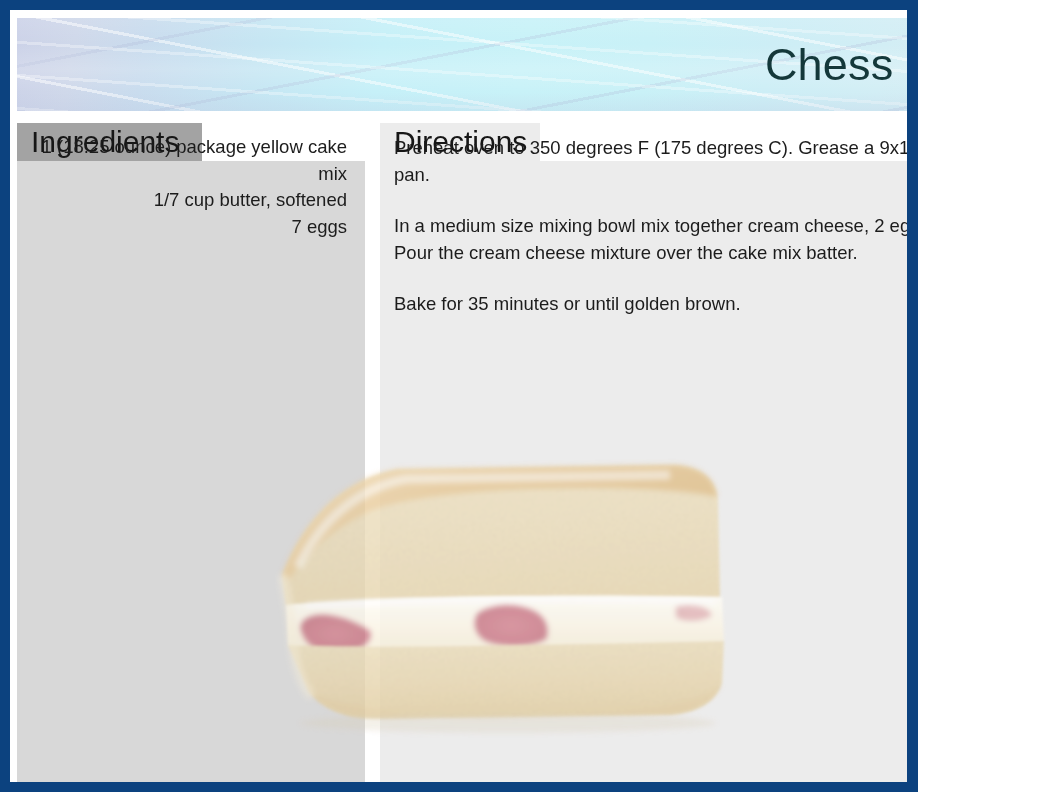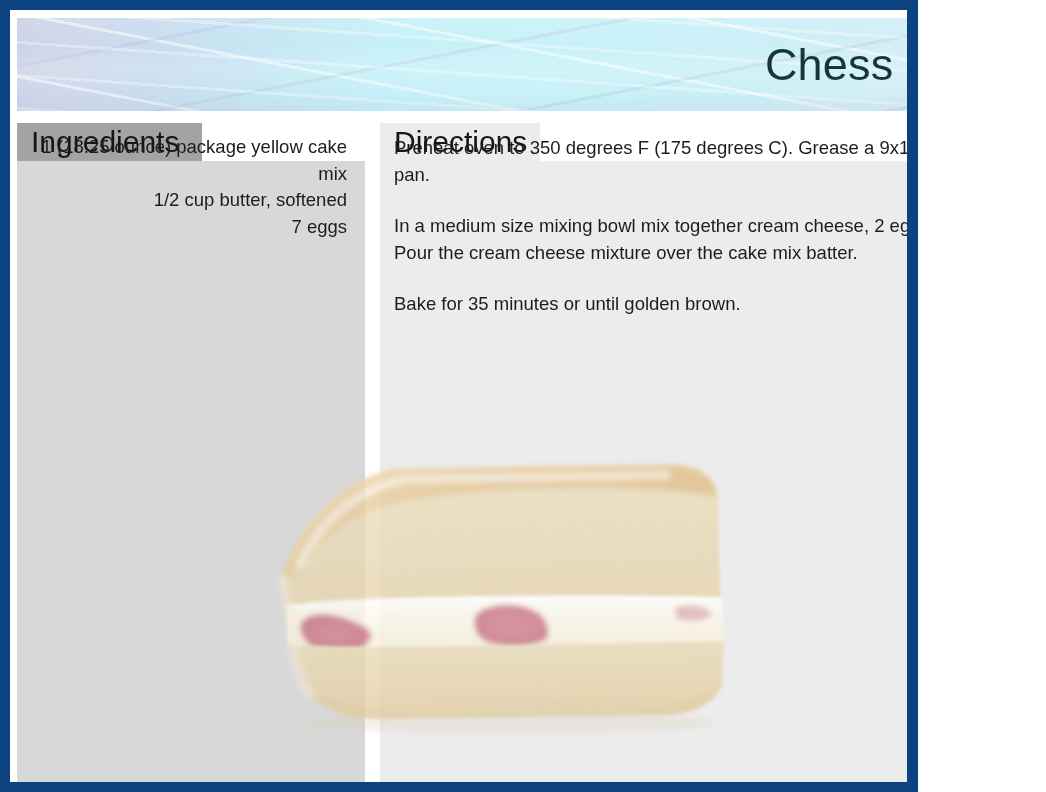--- a/index.html
+++ b/index.html
@@ -232,21 +232,21 @@
 
     <div id="panels">
 
       <section class="panel" id="panel-ingredients">
         <div class="panel-head">
           <h2>Ingredients</h2>
         </div>
         <div class="panel-body"></div>
         <div class="panel-text">
           <span class="ing-line">1 (18.25 ounce) package yellow cake mix</span>
-          <span class="ing-line">1/2 cup butter, softened</span>
+          <span class="ing-line">1/7 cup butter, softened</span>
           <span class="ing-line">7 eggs</span>
         </div>
       </section>
 
       <section class="panel" id="panel-directions">
         <div class="panel-head">
           <h2>Directions</h2>
         </div>
         <div class="panel-body"></div>
         <div class="panel-text">

